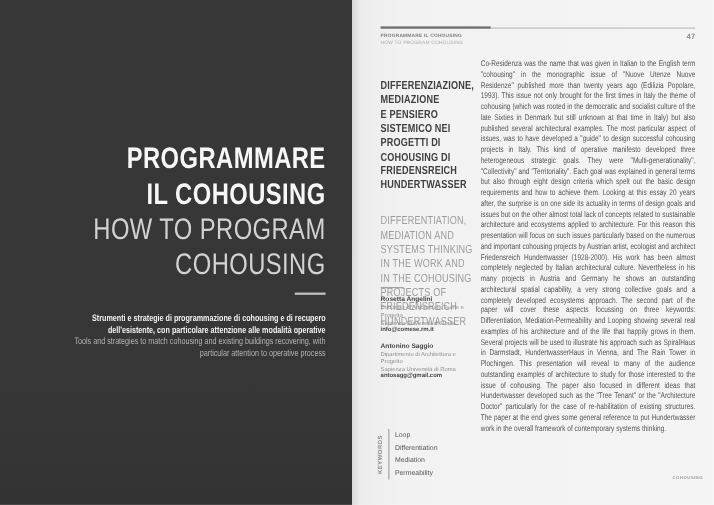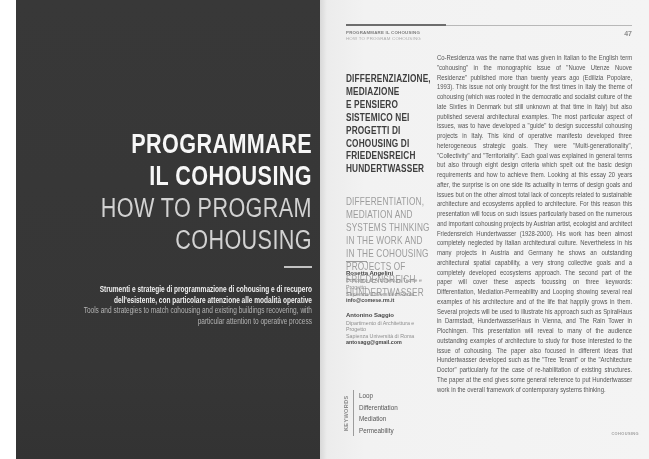--- a/index.html
+++ b/index.html
@@ -2,21 +2,21 @@
 <html><head>
 <meta charset="utf-8">
 <style>
   html,body { margin:0; padding:0; background:#ffffff; }
   .spread {
     position:relative; width:649px; height:459px; overflow:hidden;
     font-family:"Liberation Sans", sans-serif; background:#fff;
   }
   
   .page-left {
-    position:absolute; left:16px; top:0; width:320px; height:459px;
+    position:absolute; left:0; top:0; width:320px; height:459px;
     background:linear-gradient(180deg,#383838 0%, #363636 80%, #333333 100%);
   }
   .lp-title {
     position:absolute; right:24px; top:128px; text-align:right;
     transform:scaleX(0.80); transform-origin:right top; white-space:nowrap;
   }
   .lp-title .it { font-size:27px; line-height:32px; font-weight:bold; color:#f7f7f7; letter-spacing:0.5px; }
   .lp-title .en { font-size:27px; line-height:32px; font-weight:normal; color:#d2d2d2; letter-spacing:0.5px; }
   .lp-rule { position:absolute; right:24px; top:266px; width:28px; height:2px; background:#c2c2c2; }
   .lp-abstract {

